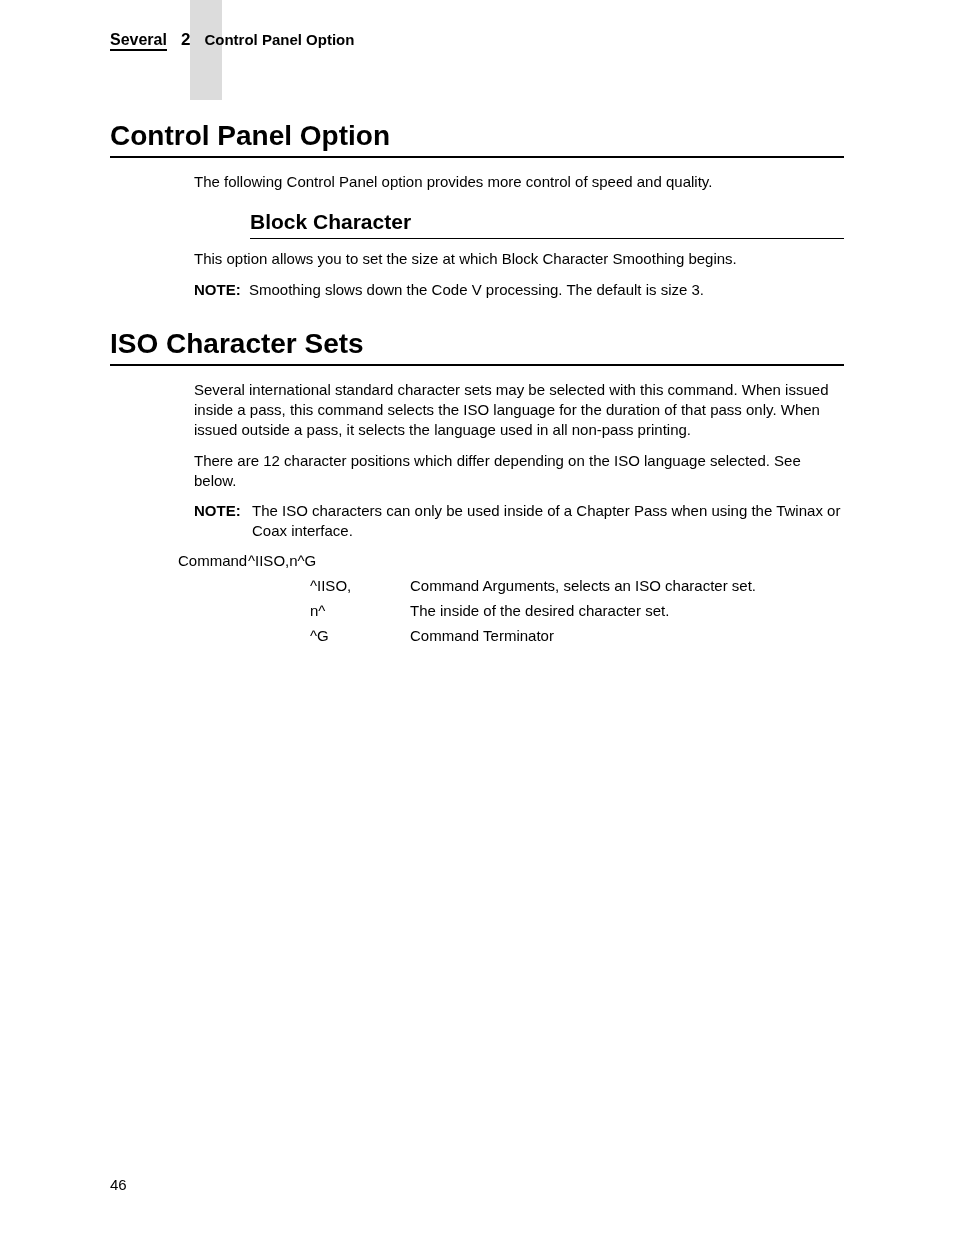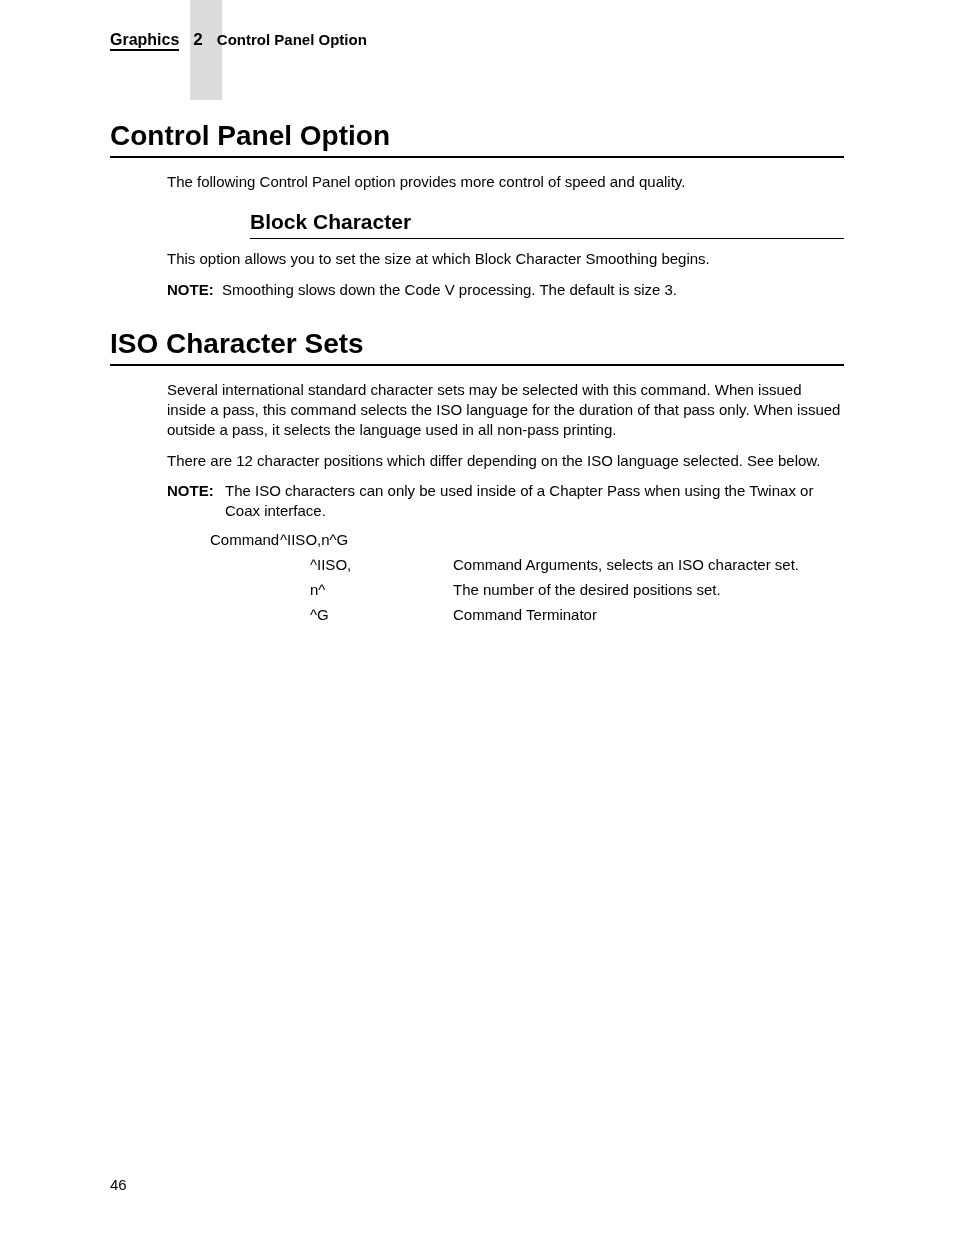--- a/index.html
+++ b/index.html
@@ -28,42 +28,42 @@
     border-bottom:2px solid #000;padding-bottom:4px;margin-bottom:14px;
     font-family:Helvetica,Arial,sans-serif;
   }
   .h2{
     font-size:21px;font-weight:700;
     border-bottom:1.5px solid #000;padding-bottom:4px;margin:18px 0 10px 0;
     margin-left:140px;
   }
   .body{
     font-size:15px;line-height:1.35;
-    margin-left:57px;
+    margin-left:84px;
     margin-bottom:10px;
   }
   .note .label{font-weight:700;}
   .note-hanging{display:flex;}
   .note-hanging .label{font-weight:700;min-width:58px;}
-  .cmdrow{display:flex;font-size:15px;margin-left:100px;margin-bottom:8px;}
+  .cmdrow{display:flex;font-size:15px;margin-left:68px;margin-bottom:8px;}
   .cmdrow .k{min-width:70px;}
   .argtable{margin-left:200px;font-size:15px;}
-  .argtable .row{display:flex;margin-bottom:8px;gap:43px;}
+  .argtable .row{display:flex;margin-bottom:8px;}
   .argtable .a{min-width:100px;}
   .pagenum{
     position:absolute;left:110px;bottom:42px;font-size:15px;
   }
 </style>
 </head>
 <body>
 
 <div class="gray-band"></div>
 
 <div class="header">
-  <span class="chapter">Graphics</span>
+  <span class="chapter">Several</span>
   <span class="chnum">2</span>
   <span class="htitle">Control Panel Option</span>
 </div>
 
 <div class="content">
 
   <div class="h1">Control Panel Option</div>
   <div class="body">The following Control Panel option provides more control of speed and quality.</div>
 
   <div class="h2">Block Character</div>
@@ -88,21 +88,21 @@
     <span>^IISO,n^G</span>
   </div>
 
   <div class="argtable">
     <div class="row">
       <span class="a">^IISO,</span>
       <span>Command Arguments, selects an ISO character set.</span>
     </div>
     <div class="row">
       <span class="a">n^</span>
-      <span>The number of the desired positions set.</span>
+      <span>The inside of the desired character set.</span>
     </div>
     <div class="row">
       <span class="a">^G</span>
       <span>Command Terminator</span>
     </div>
   </div>
 
 </div>
 
 <div class="pagenum">46</div>

